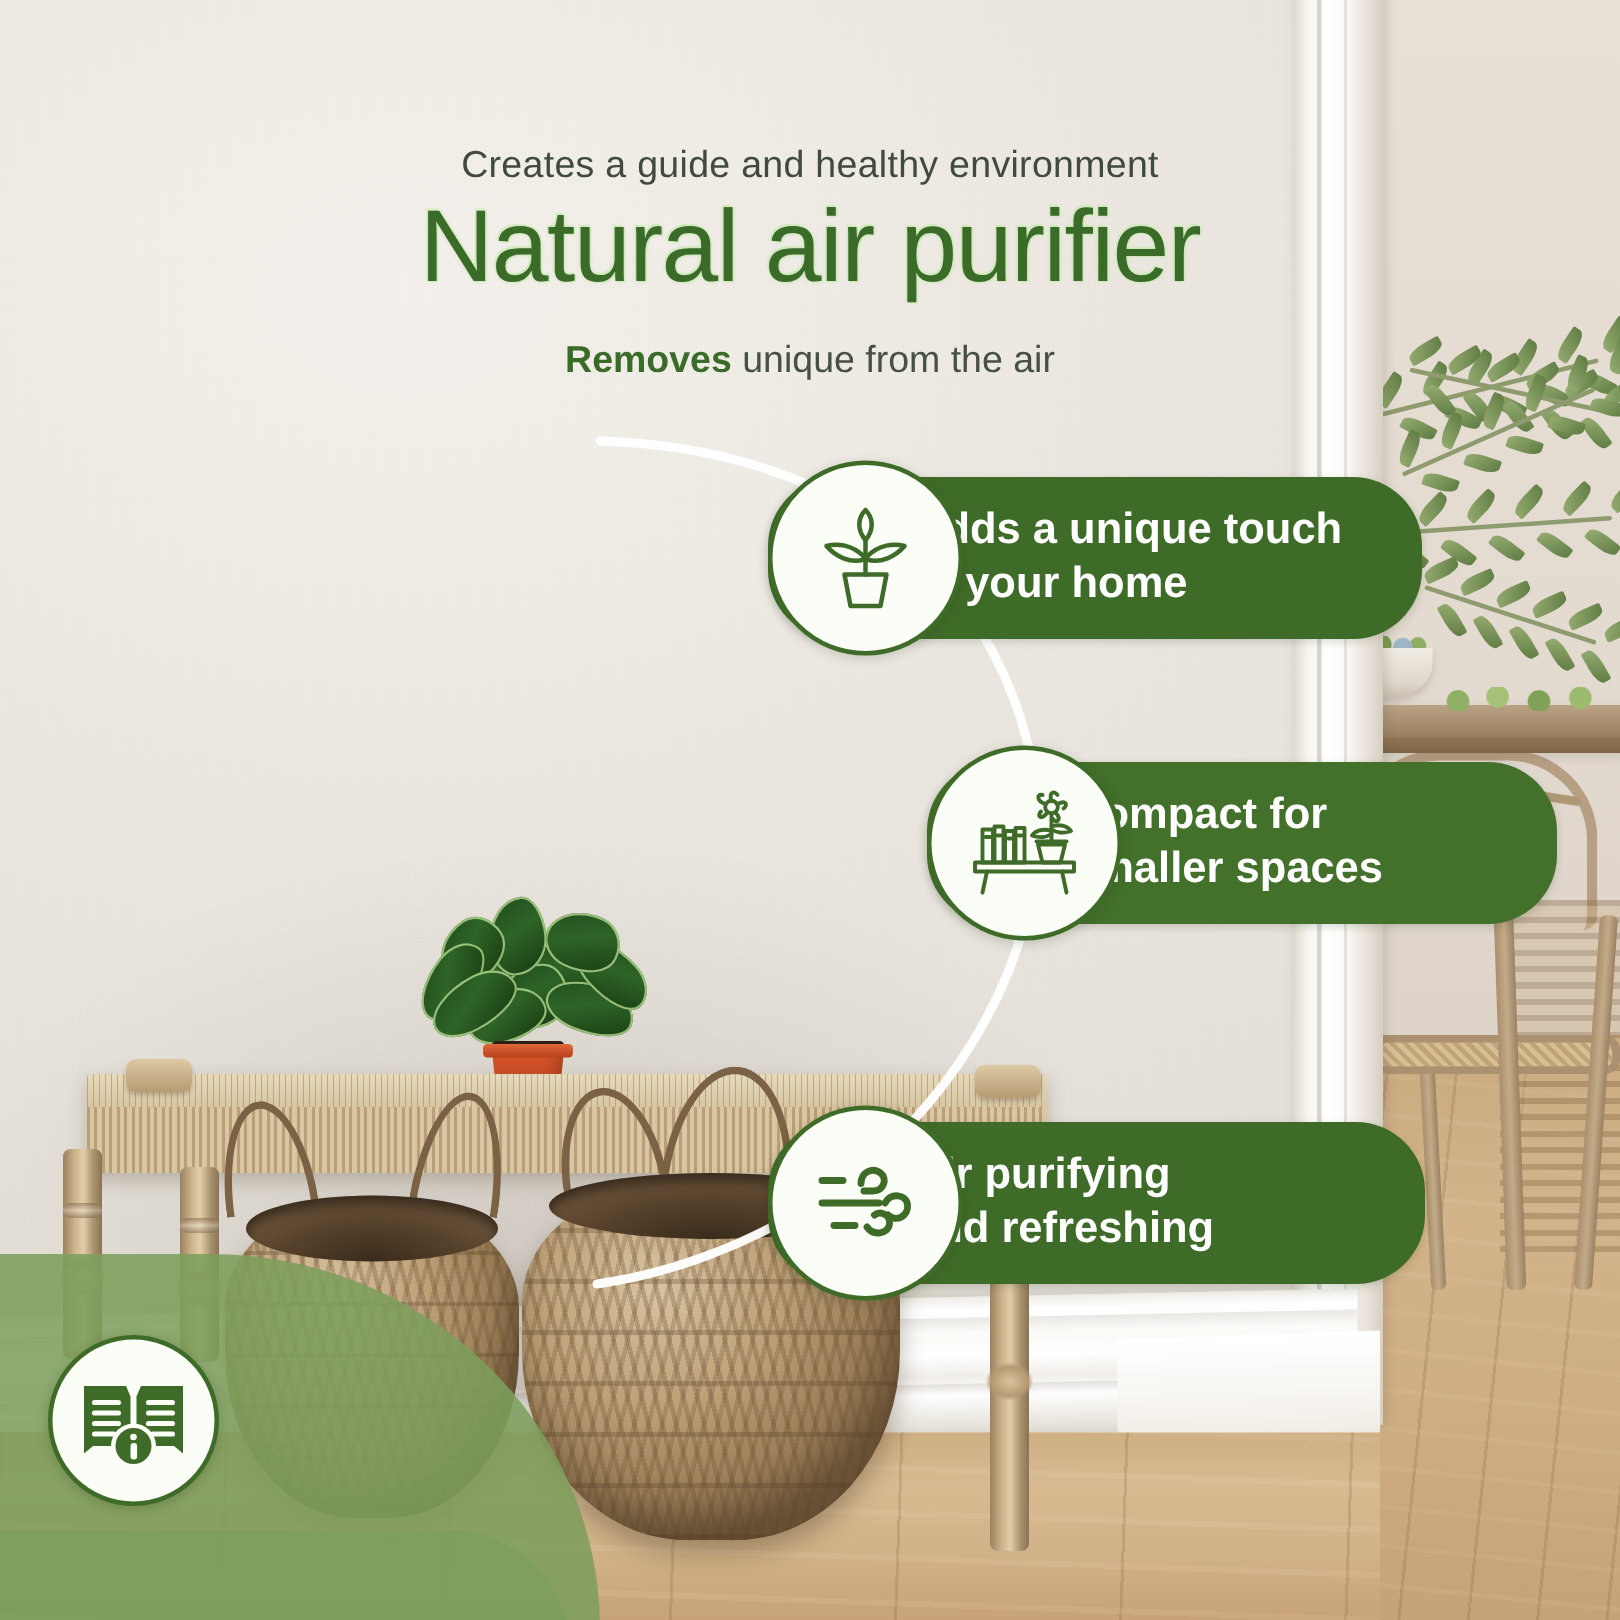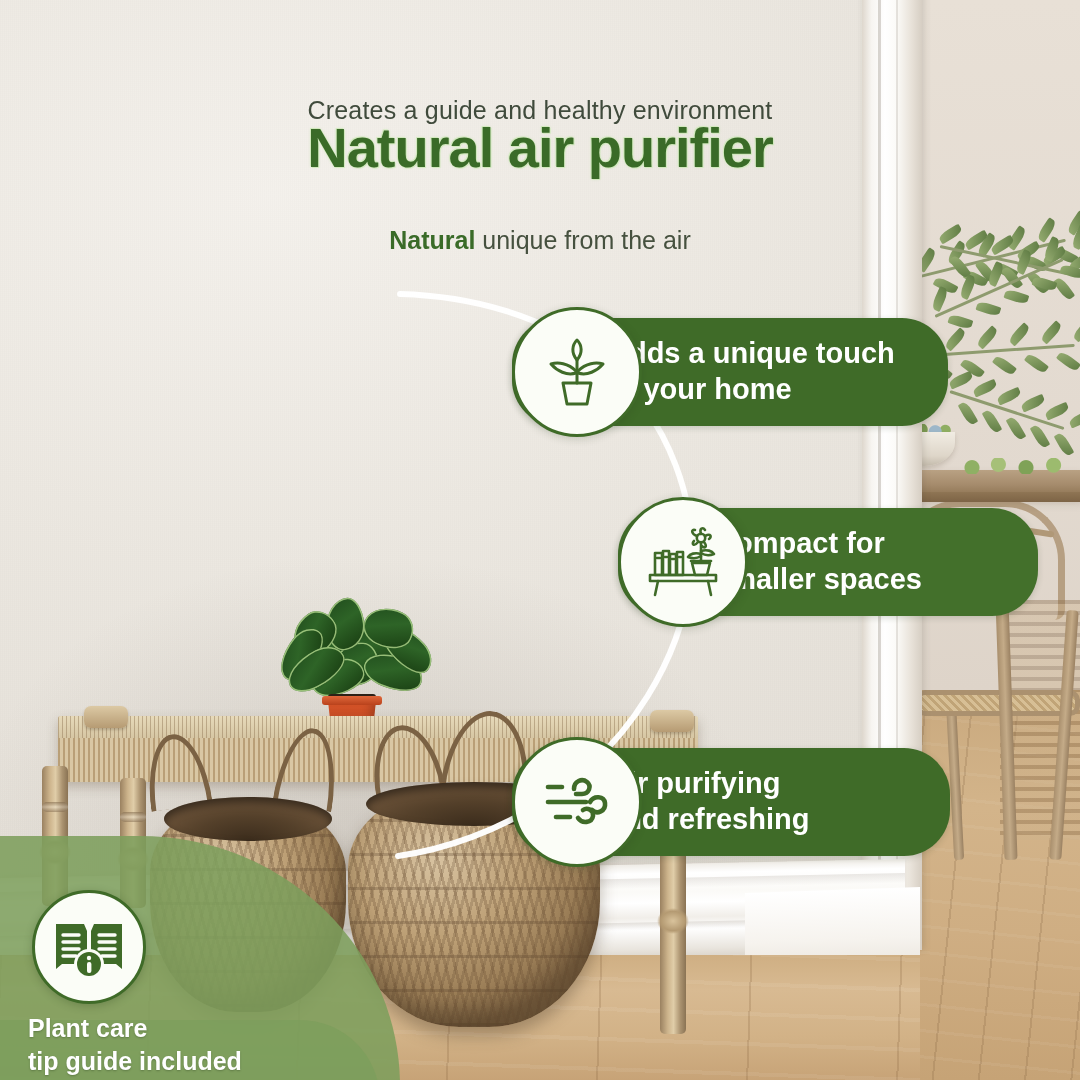--- a/index.html
+++ b/index.html
@@ -277,22 +277,22 @@
   
   .arc { position:absolute; left:0; top:0; width:1080px; height:1080px; pointer-events:none; }
 
   
   .head { position:absolute; left:0; top:0; width:1080px; text-align:center; }
   .tagline{
     position:absolute; left:0; top:96px; width:1080px;
     font-size:25px; letter-spacing:.2px; color:#404b3c;
   }
   .title{
-    position:absolute; left:0; top:120px; width:1080px;
-    font-size:56px; font-weight:bold; letter-spacing:-1px;
+    position:absolute; left:0; top:130px; width:1080px;
+    font-size:68px; font-weight:normal; letter-spacing:-1px;
     color:#3a6b28; line-height:1;
     text-shadow:
        0 0 1px #cfe6bb, 0 0 3px rgba(205,230,185,.95),
        1px 1px 0 rgba(210,235,190,.9), -1px -1px 0 rgba(210,235,190,.9);
   }
   .subline{
     position:absolute; left:0; top:226px; width:1080px;
     font-size:25px; color:#46513f;
   }
   .subline b{ color:#3a6b28; font-weight:bold; }
@@ -490,21 +490,21 @@
     <path d="M 400 294 C 470 296 545 315 600 360
              C 672 418 700 510 690 580
              C 680 660 630 740 560 790
              C 500 833 440 850 398 856" fill="none" stroke="#ffffff" stroke-width="6" stroke-linecap="round" opacity="0.97"></path>
   </svg>
 
   <div class="head">
     <div class="tagline">Creates a guide and healthy environment</div>
     <div class="title">Natural air purifier</div>
     <div class="subline">
-      <b>Natural</b><span> unique from the air</span>
+      <b>Removes</b><span> unique from the air</span>
     </div>
   </div>
 
   <div class="feature f1">
     <div class="pill">Adds a unique touch
 to your home</div>
     <div class="bubble">
       <svg width="78" height="78" viewBox="0 0 78 78">
         <g fill="none" stroke="#3f6b28" stroke-width="3" stroke-linejoin="round" stroke-linecap="round">
           <path d="M39 50 L39 26"></path>
@@ -589,16 +589,14 @@
           <path d="M47 30 L63 30"></path>
         <path d="M47 37 L63 37"></path>
           <path d="M50 44 L63 44"></path>
       </g>
       <circle cx="37" cy="52" r="15" fill="#fbfdf7"></circle>
       <circle cx="37" cy="52" r="12" fill="#3f6b28"></circle>
       <circle cx="37" cy="46" r="2.2" fill="#fbfdf7"></circle>
       <rect x="35" y="50" width="4.4" height="11" rx="2" fill="#fbfdf7"></rect>
     </svg>
   </div>
-  <div class="care-text">Plant care
-tip guide included</div>
 
 </div>
 
 </body></html>

